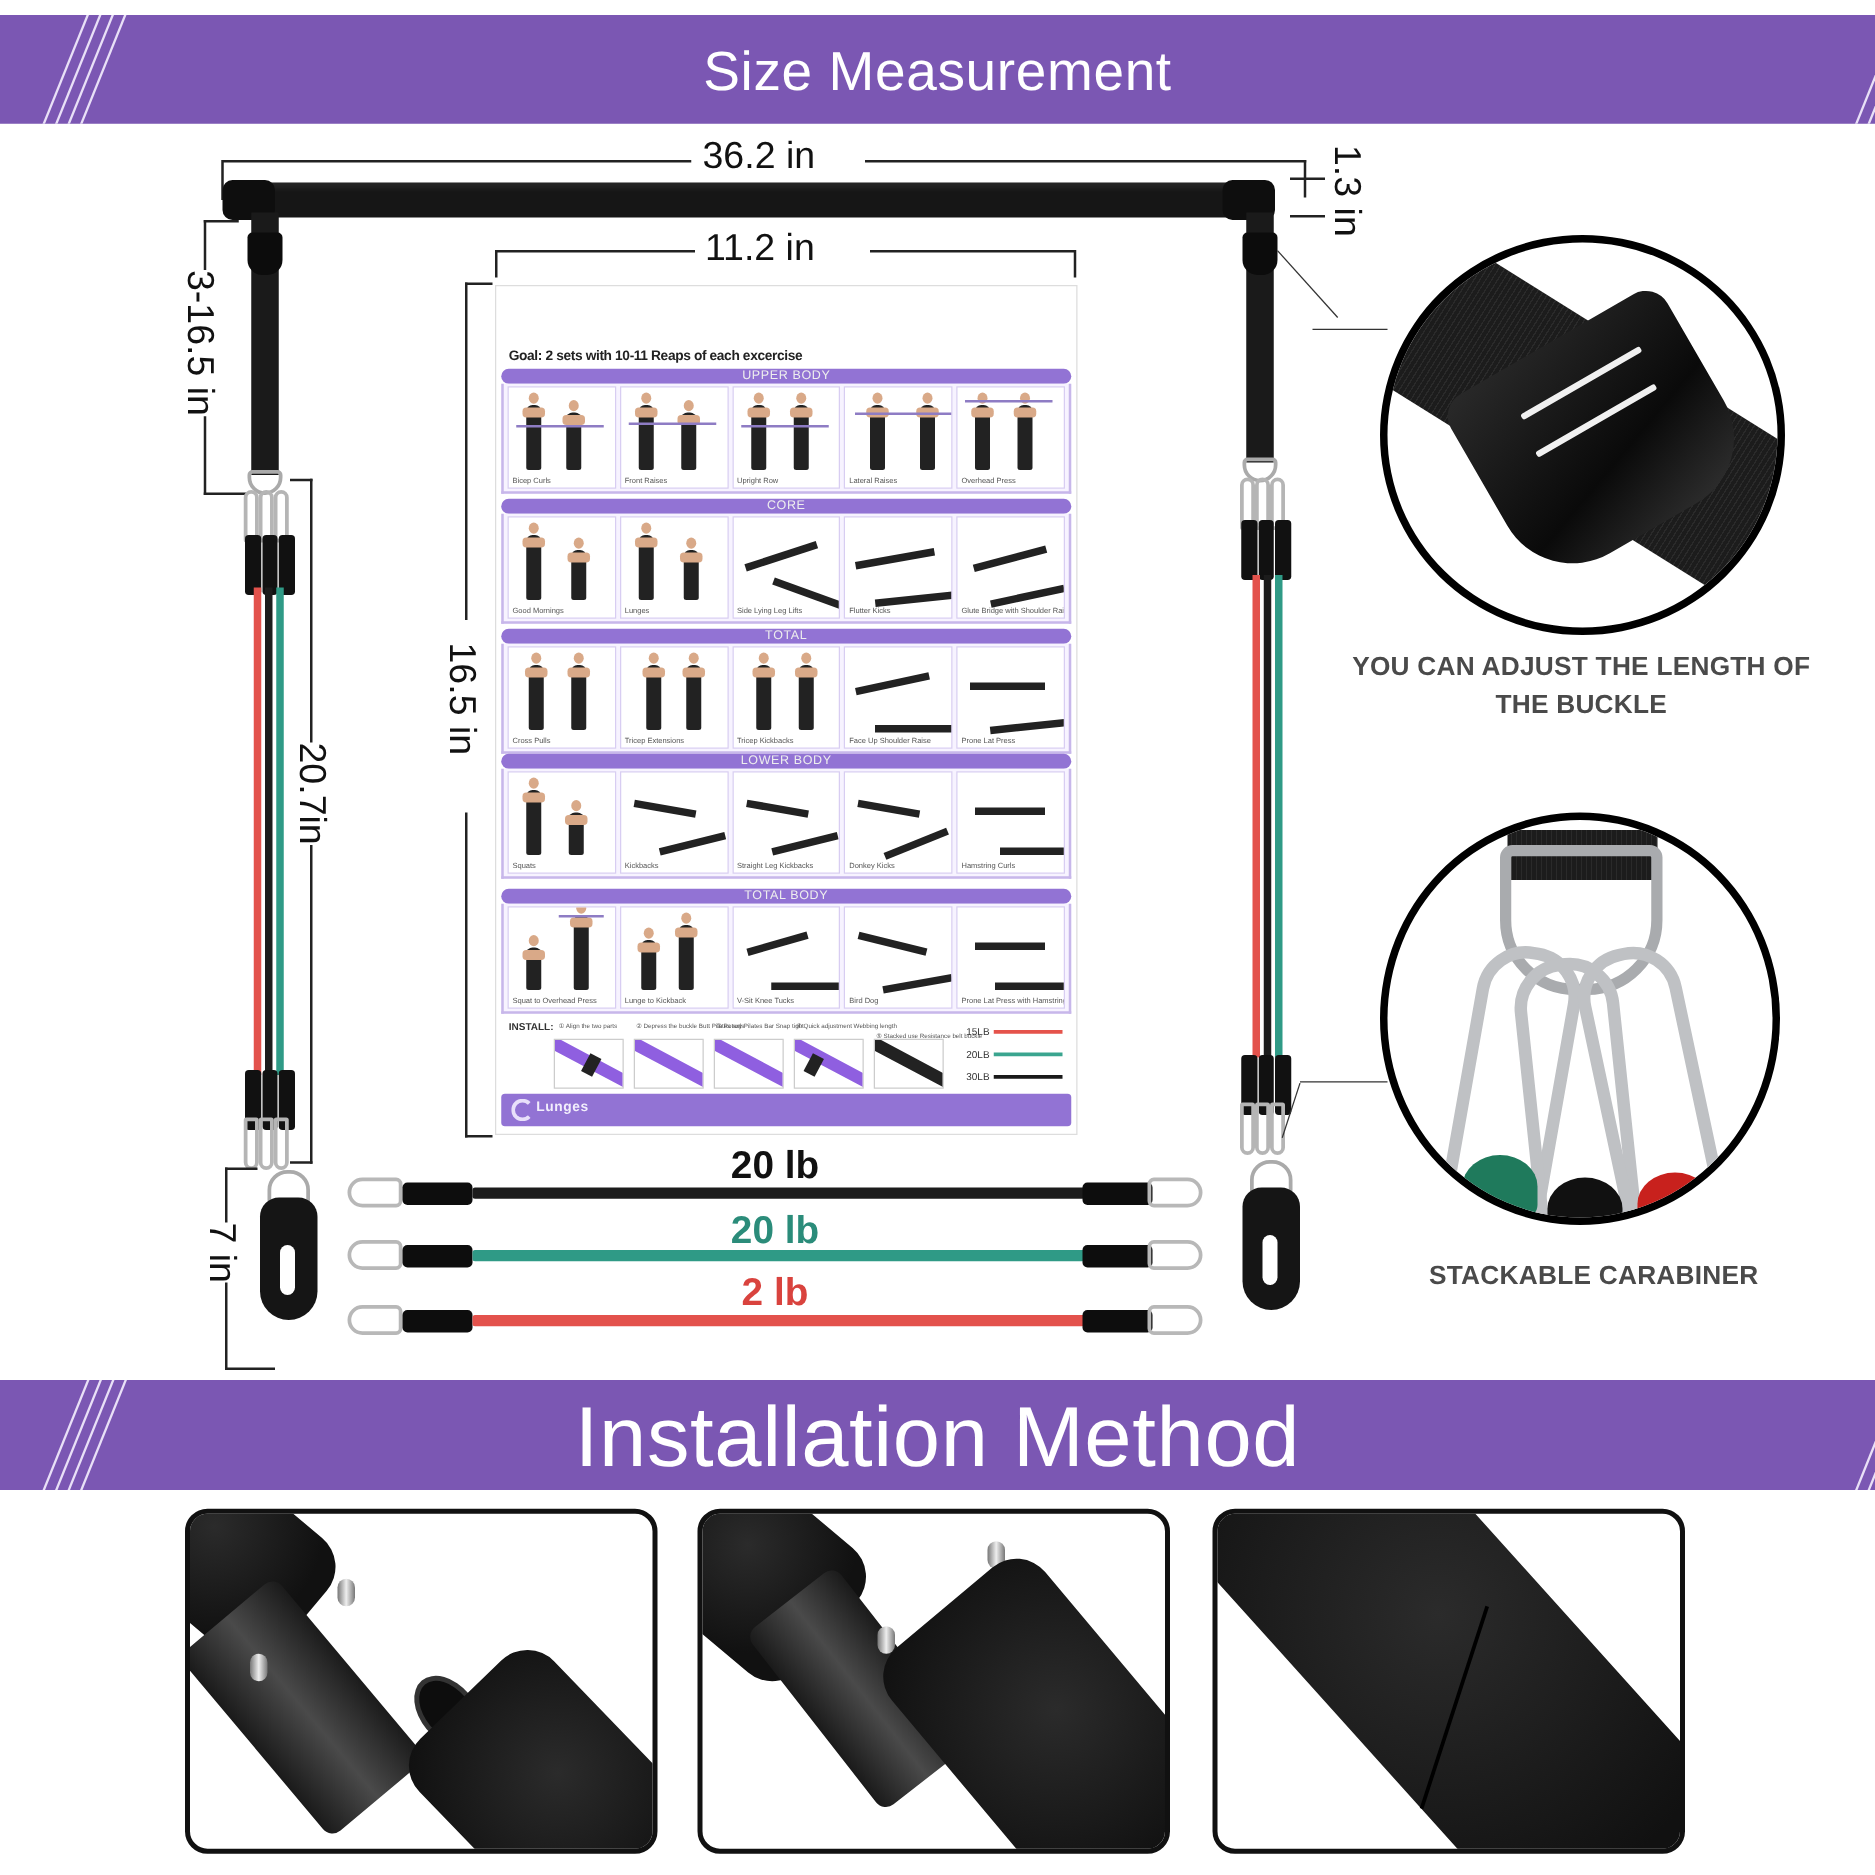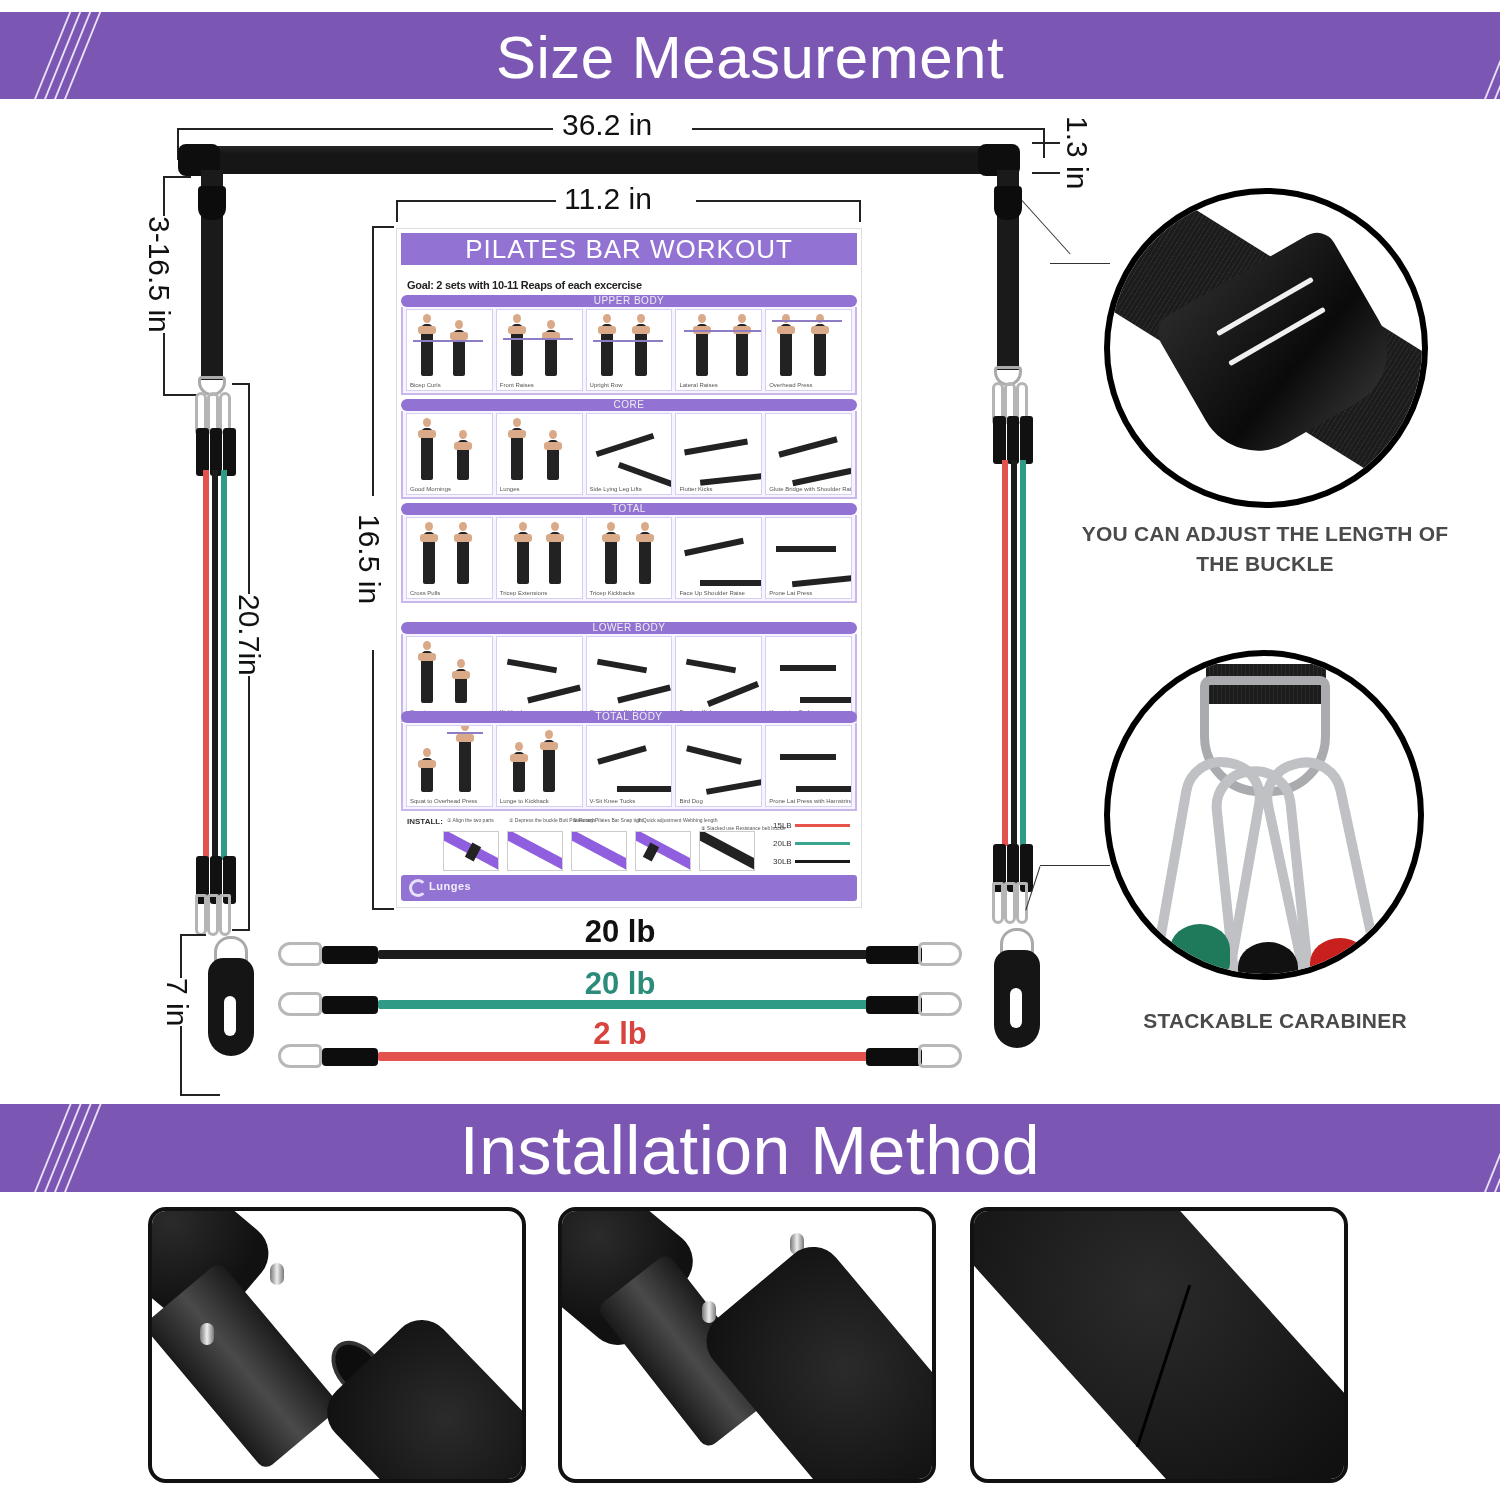--- a/index.html
+++ b/index.html
@@ -8,21 +8,21 @@
 
   
   .banner { position: absolute; left: 0; width: 1500px; background: #7b57b3; overflow: hidden; }
   .banner .title { position: absolute; left: 0; right: 0; text-align: center; color: #fff;
     font-family: "Liberation Sans", sans-serif; letter-spacing: 0.5px; }
   .banner .stripes { position: absolute; top: 0; bottom: 0; width: 90px; }
   .banner .stripes i { position: absolute; top: -10px; bottom: -10px; width: 2px; background: #e9e0f7;
     transform: skewX(-22deg); transform-origin: bottom; }
 
   #banner-top { top: 12px; height: 87px; }
-  #banner-top .title { top: 14px; font-size: 60px; line-height: 64px; }
+  #banner-top .title { top: 14px; font-size: 44px; line-height: 64px; }
   #banner-bottom { top: 1104px; height: 88px; }
   #banner-bottom .title { top: 14px; font-size: 68px; line-height: 64px; }
 
   
   .dim { position: absolute; background: #222; }
   .dim-label { position: absolute; font-size: 30px; color: #111; background: #fff; line-height: 30px; white-space: nowrap; }
   .vtext { writing-mode: vertical-rl; }
 
   
   .bar { position: absolute; left: 180px; top: 146px; width: 830px; height: 28px; background: #161616; border-radius: 6px;
@@ -217,21 +217,20 @@
 <div class="dim" style="left:859px;top:200px;width:2px;height:22px"></div>
 <div class="dim-label" style="left:564px;top:184px">11.2 in</div>
 
 <div class="dim" style="left:372px;top:226px;width:2px;height:270px"></div>
 <div class="dim" style="left:372px;top:650px;width:2px;height:260px"></div>
 <div class="dim" style="left:372px;top:226px;width:22px;height:2px"></div>
 <div class="dim" style="left:372px;top:908px;width:22px;height:2px"></div>
 <div class="dim-label vtext" style="left:354px;top:514px">16.5 in</div>
 
 <div class="poster">
-  <div class="poster-title">PILATES BAR WORKOUT</div>
   <div class="poster-goal">Goal: 2 sets with 10-11 Reaps of each excercise</div>
 
   <div class="section" style="top:66px">
     <div class="section-head">UPPER BODY</div>
     <div class="section-row">
       <div class="cell">
           <div class="fig" style="left:14px"></div>
           <div class="fig" style="left:46px;height:46px"></div>
           <div class="band" style="left:6px;top:30px;width:70px"></div>
           <div class="cap">Bicep Curls</div>
@@ -318,21 +317,21 @@
           <div class="cap">Face Up Shoulder Raise</div>
         </div>
       <div class="cell">
           <div class="band" style="left:10px;top:28px;width:60px;height:6px;background:#222"></div>
           <div class="band" style="left:26px;top:60px;width:64px;height:6px;background:#222;transform:rotate(-6deg)"></div>
           <div class="cap">Prone Lat Press</div>
         </div>
     </div>
   </div>
 
-  <div class="section" style="top:393px">
+  <div class="section" style="top:374px">
     <div class="section-head">LOWER BODY</div>
     <div class="section-row">
       <div class="cell">
           <div class="fig" style="left:14px"></div>
           <div class="fig" style="left:48px;height:34px"></div>
           <div class="cap">Squats</div>
         </div>
       <div class="cell">
           <div class="band" style="left:10px;top:26px;width:50px;height:6px;background:#222;transform:rotate(10deg)"></div>
           <div class="band" style="left:30px;top:54px;width:54px;height:6px;background:#222;transform:rotate(-14deg)"></div>

